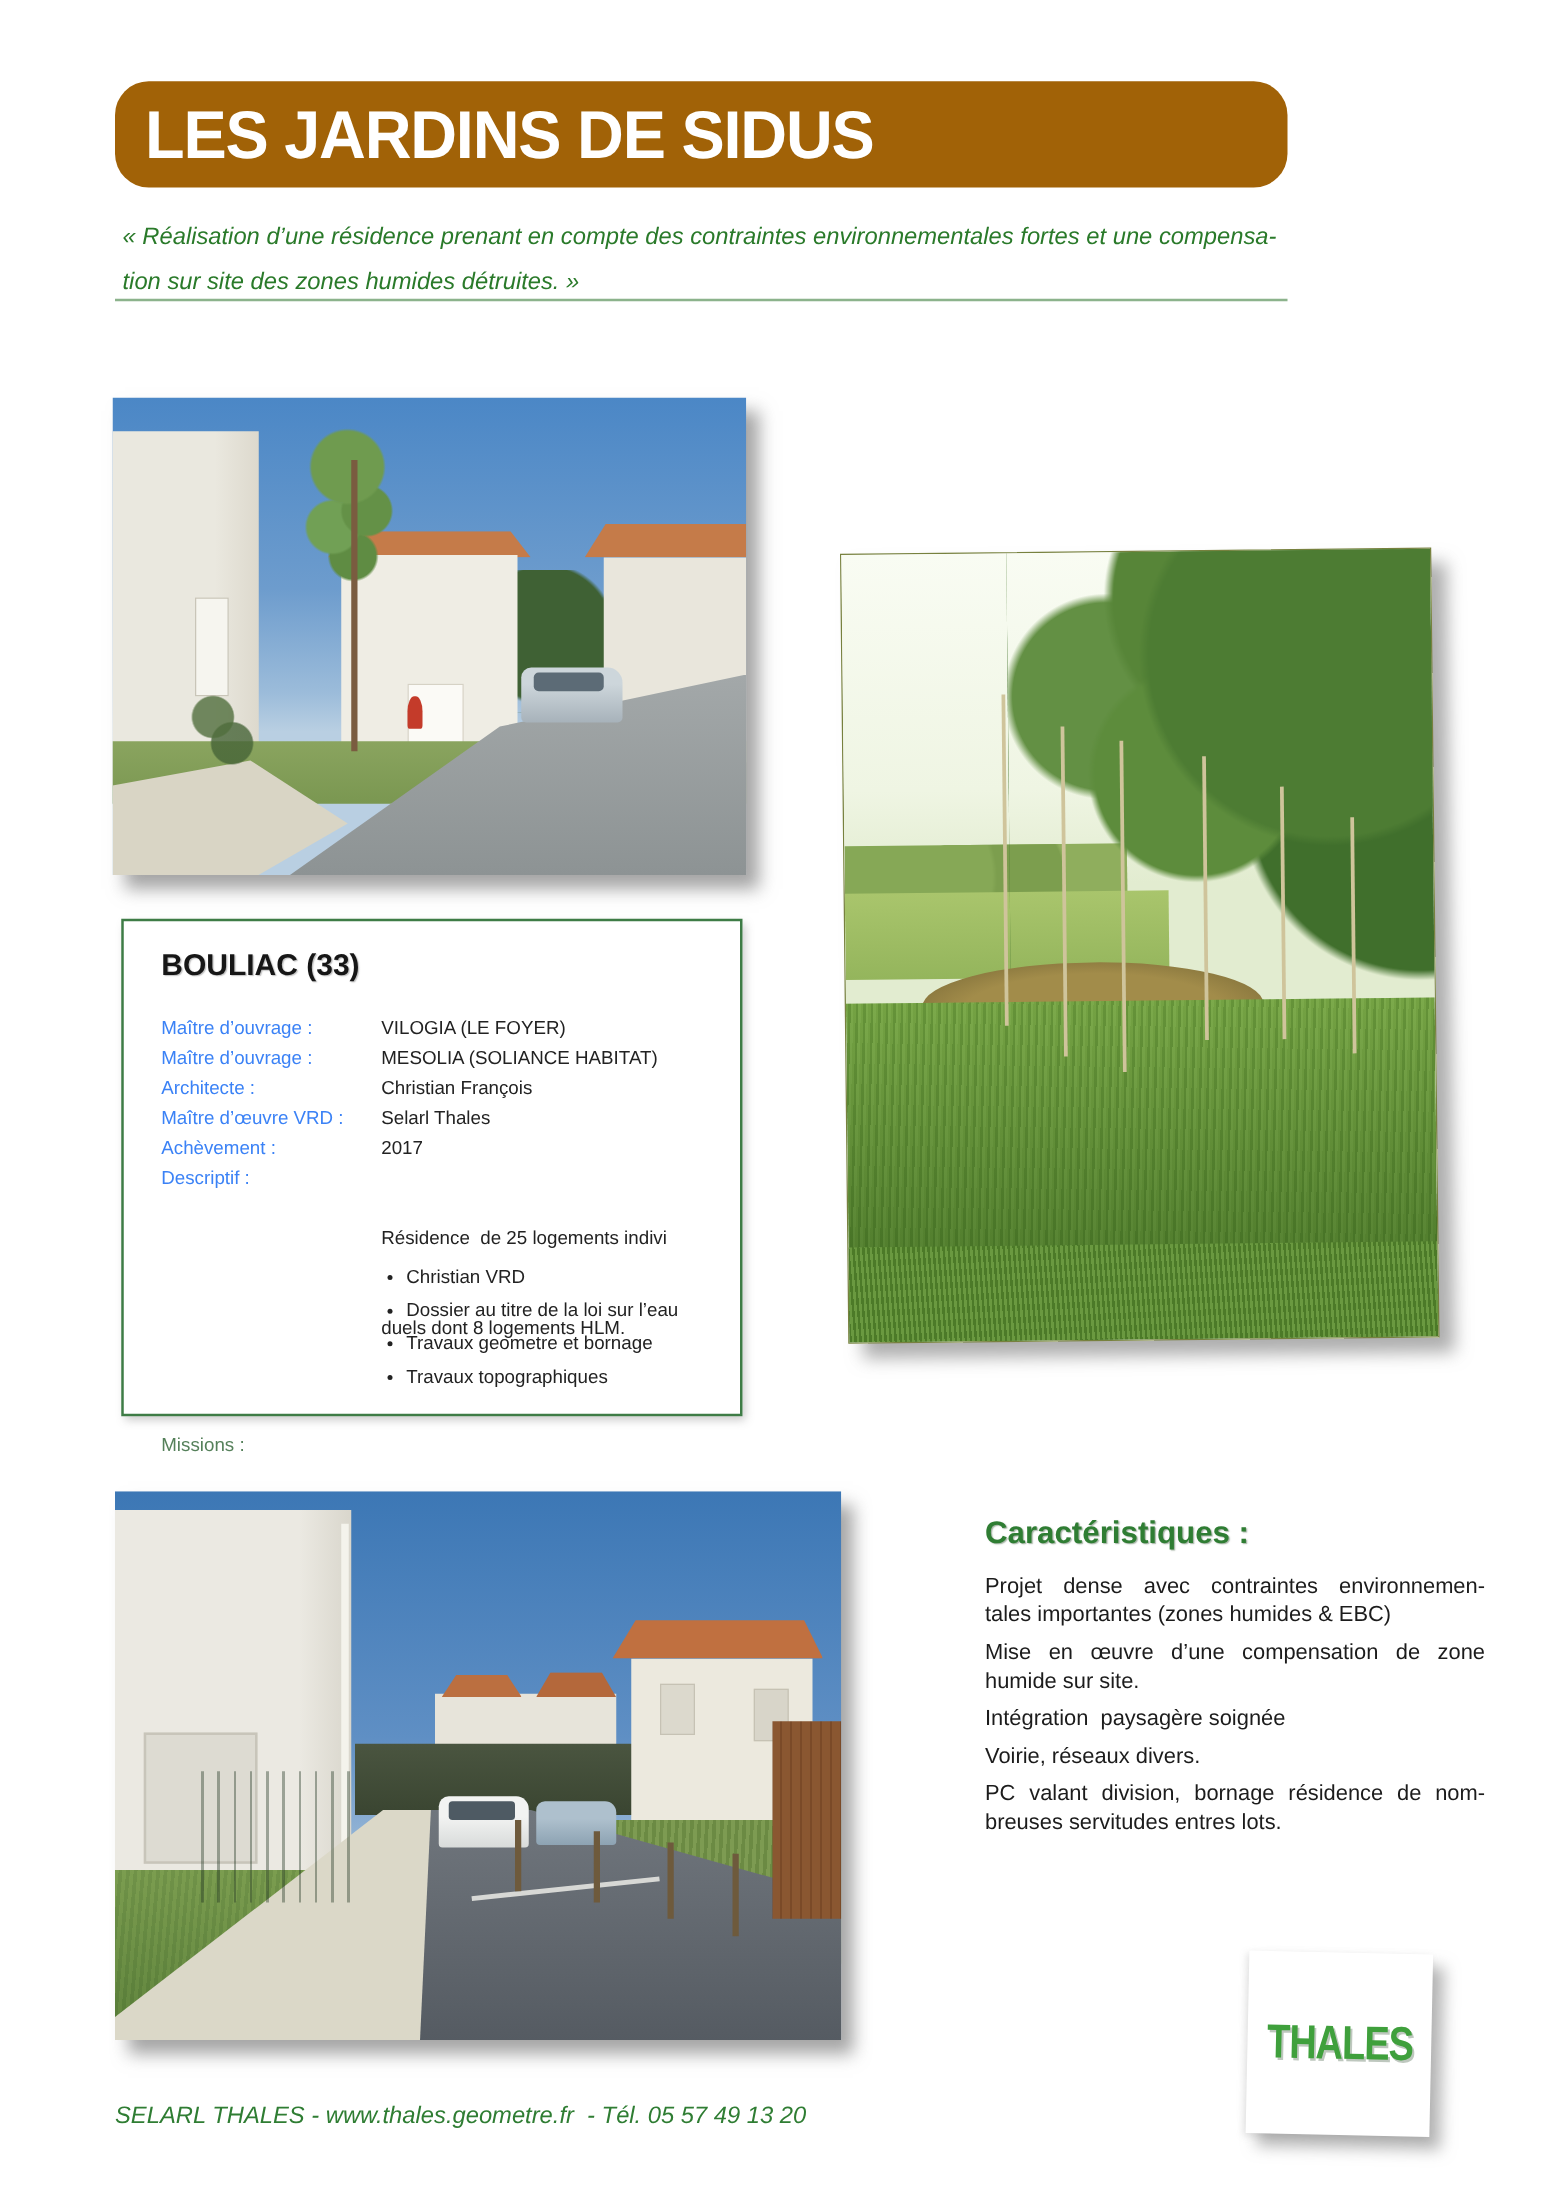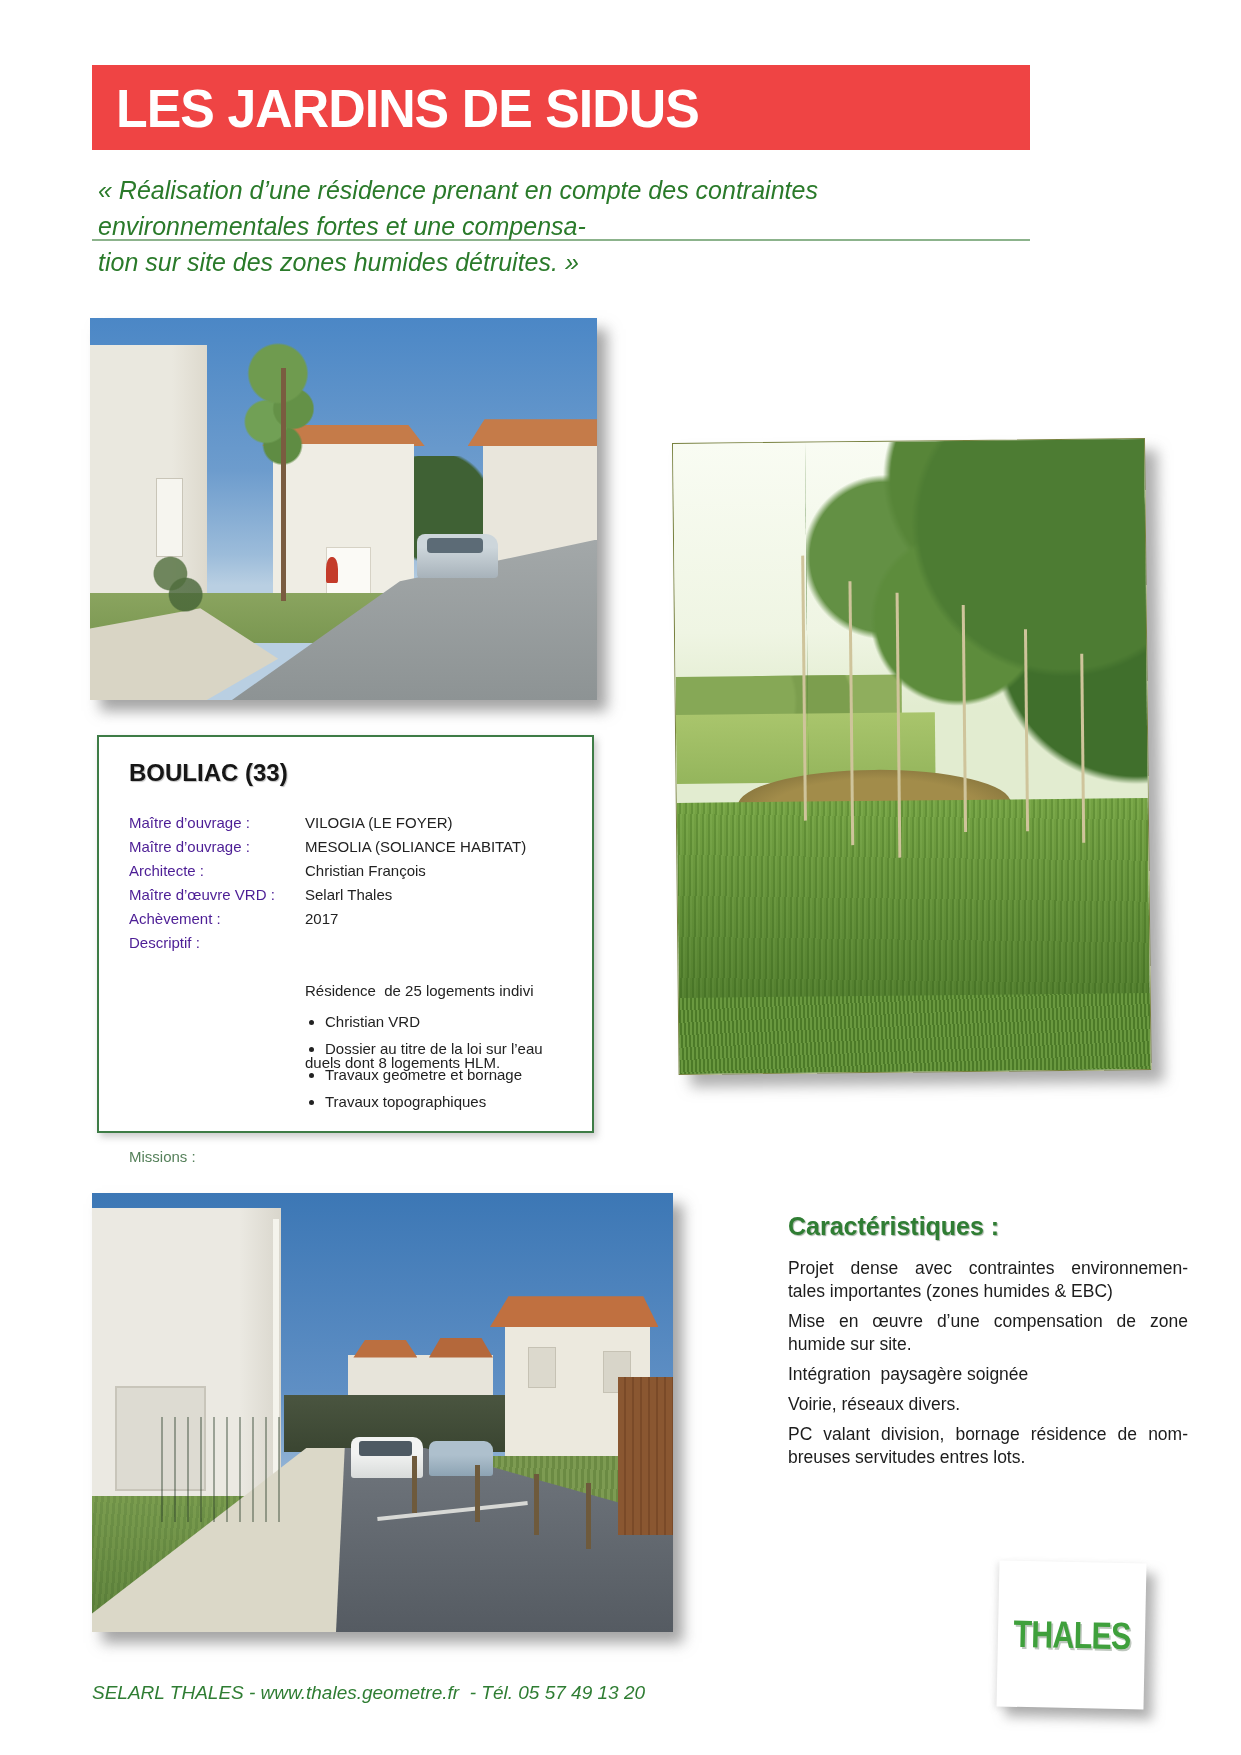--- a/index.html
+++ b/index.html
@@ -1,25 +1,25 @@
 <!DOCTYPE html>
 <html><head>
 <meta charset="utf-8">
 <style>
   html,body{margin:0;padding:0;background:#ffffff;}
   #page{position:relative;width:1241px;height:1755px;background:#ffffff;overflow:hidden;
         font-family:"Liberation Sans", sans-serif;}
 
   
-  .banner{position:absolute;left:92px;top:65px;width:938px;height:85px;background:#ef4444;
-          display:flex;align-items:center;}
+  .banner{position:absolute;left:92px;top:65px;width:938px;height:85px;background:#a16207;
+          display:flex;align-items:center;border-radius:27px;}
   .banner h1{margin:0 0 0 24px;color:#ffffff;font-size:54px;font-weight:bold;letter-spacing:-1px;
              white-space:nowrap;transform:scaleX(0.96);transform-origin:left center;}
   .quote{position:absolute;left:98px;top:172px;width:935px;color:#2a7a2a;font-style:italic;
-         font-size:25px;line-height:36px;}
+         font-size:19px;line-height:36px;}
   .quote .qline{white-space:pre-wrap;}
   .divider{position:absolute;left:92px;top:239px;width:938px;height:2px;background:#4e8b4e;opacity:.65;}
 
   
   .photo{position:absolute;overflow:hidden;box-shadow:10px 11px 13px rgba(110,110,110,.62);}
   .photo *{position:absolute;}
 
   
   #ph1{left:90px;top:318px;width:507px;height:382px;}
   .p1-sky{inset:0;background:linear-gradient(180deg,#4b87c6 0%,#6d9ccd 40%,#9cbcda 62%,#b9cfe2 70%);}
@@ -123,21 +123,21 @@
   .p3-po1{left:55%;top:60%;height:13%;} .p3-po2{left:66%;top:62%;height:13%;}
   .p3-po3{left:76%;top:64%;height:14%;} .p3-po4{left:85%;top:66%;height:15%;}
 
   
   .infobox{position:absolute;left:97px;top:735px;width:497px;height:398px;box-sizing:border-box;
            border:2px solid #3e7c46;background:#ffffff;box-shadow:3px 4px 7px rgba(140,140,140,.45);}
   .infobox .title{position:absolute;left:30px;top:22px;font-size:24px;font-weight:bold;color:#161616;
            text-shadow:1px 1px 1px rgba(110,110,110,.45);}
   .fields{position:absolute;left:30px;top:74px;width:445px;font-size:15px;line-height:24px;color:#222;}
   .frow{display:flex;}
-  .frow .lab{flex:0 0 176px;color:#4c1d95;white-space:pre-wrap;}
+  .frow .lab{flex:0 0 176px;color:#3b82f6;white-space:pre-wrap;}
   .frow .val{flex:1;white-space:pre-wrap;}
   .mrow{color:#55805a;margin-top:22px;}
   .missions{position:absolute;left:196px;top:276px;margin:0;padding:0 0 0 30px;font-size:15px;color:#222;}
   .missions li{margin-bottom:9.5px;white-space:pre-wrap;}
 
   
   .chars{position:absolute;left:750px;top:1212px;width:400px;margin-left:38px;}
   .chars h2{margin:0 0 16px 0;font-size:25px;font-weight:bold;color:#2f7d33;
             text-shadow:1px 1px 1px rgba(70,100,70,.5);}
   .chars .para{margin-bottom:7px;font-size:17.5px;line-height:23px;color:#1c1c1c;}

